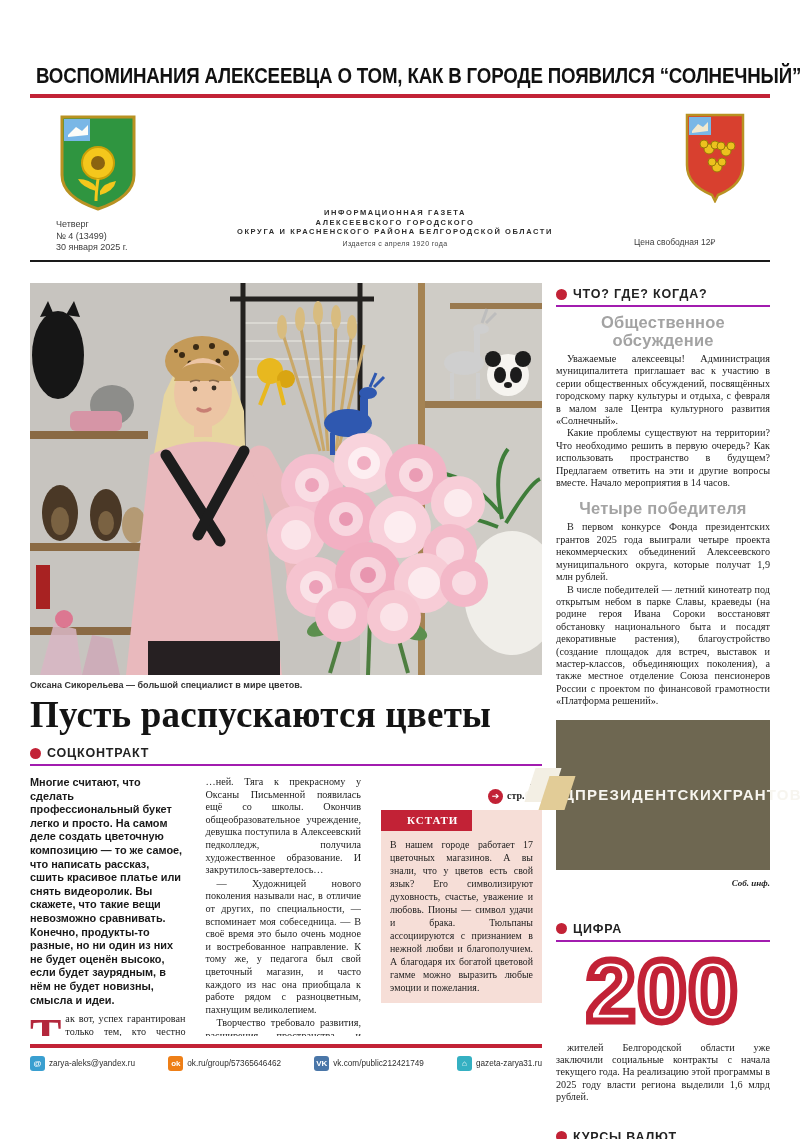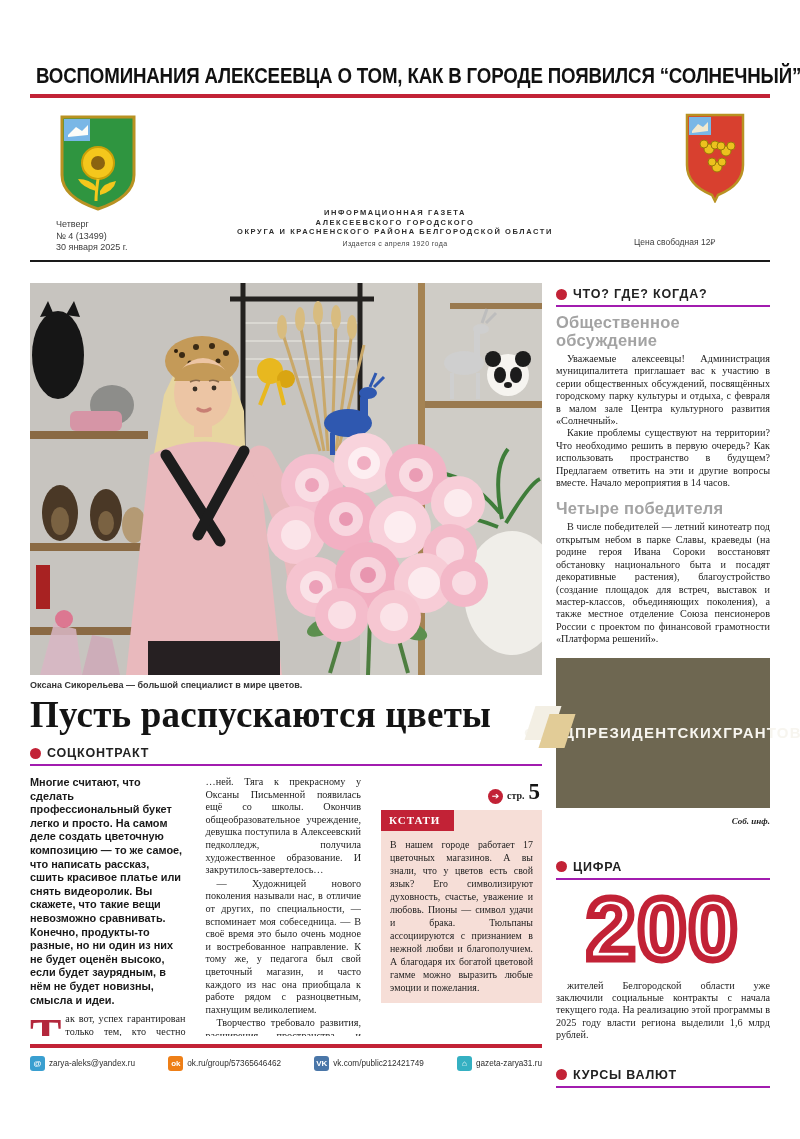--- a/index.html
+++ b/index.html
@@ -45,37 +45,37 @@
   .lede{font-family:"Liberation Sans",sans-serif;font-weight:bold;font-size:10.9px;line-height:13.6px;color:#191919;text-align:left;}
   .col p{margin:0 0 1px 0;text-indent:11px;}
   .col p.noind{text-indent:0;}
   .dropcap{float:left;font-family:"Liberation Serif",serif;font-weight:bold;font-size:47px;line-height:38px;
            color:#b3273c;margin:3px 4px 0 0;}
   .cont-row{display:flex;align-items:baseline;justify-content:flex-end;gap:4px;margin:6px 2px 6px 0;}
   .cont-label{font-size:10px;font-weight:bold;color:#222;}
   .cont-num{font-family:"Liberation Serif",serif;font-size:23px;font-weight:bold;color:#141414;line-height:20px;}
   .kstati{background:#f6ded7;width:161px;}
   .kstati-head{display:inline-block;background:#c22236;color:#fff;font-weight:bold;font-size:11px;
-               letter-spacing:1px;padding:4px 14px 4px 8px;}
+               letter-spacing:1px;padding:4px 14px 4px 26px;}
   .kstati-body{padding:7px 9px 9px 9px;font-family:"Liberation Serif",serif;font-size:9.9px;line-height:13px;text-align:justify;color:#232323;}
   .rule-red-bottom{margin-top:8px;width:512px;height:4px;background:#c22236;}
   .footerbar{margin-top:8px;display:flex;justify-content:space-between;align-items:center;}
   .fitem{display:flex;align-items:center;gap:4px;}
   .ficon{width:15px;height:15px;border-radius:3px;color:#fff;font-size:8px;font-weight:bold;
          display:flex;align-items:center;justify-content:center;flex:0 0 auto;}
   .ficon.email{background:#3a9fd0;}
   .ficon.ok{background:#ee7f17;}
   .ficon.vk{background:#4a76a8;}
   .ficon.site{background:#35b0c2;}
   .flabel{font-size:8.2px;color:#2e2e2e;}
 
   
   .sidebar{position:absolute;left:556px;top:287px;width:214px;}
   .sidebar .sec-row{margin-bottom:6px;}
-  .sub-head{font-size:16.5px;line-height:18px;color:#a3a3a3;font-weight:bold;letter-spacing:.2px;margin:6px 0 4px 0;}
+  .sub-head{font-size:16.5px;line-height:18px;color:#a3a3a3;font-weight:bold;letter-spacing:.2px;margin:6px 0 4px 0;text-align:center;}
   .sb-p{font-family:"Liberation Serif",serif;font-size:10.2px;line-height:12.4px;text-align:justify;
         color:#1c1c1c;margin:0;text-indent:11px;}
   .grant{margin-top:12px;width:214px;height:150px;background:#6e6751;display:flex;flex-direction:row;
          align-items:center;justify-content:center;}
   .grant-logo{position:relative;width:56px;height:44px;margin-bottom:10px;}
   .pgram{position:absolute;width:26px;height:34px;transform:skewX(-18deg);}
   .pgram.a{left:6px;top:0;background:#f3efe4;}
   .pgram.b{left:20px;top:8px;background:#e2cc97;}
   .grant-line{color:#f7f5ef;font-weight:bold;font-size:15px;line-height:19px;letter-spacing:1.2px;text-align:center;}
   .credit{margin-top:8px;text-align:right;font-family:"Liberation Serif",serif;font-style:italic;
@@ -377,20 +377,21 @@
     <div class="sec-row">
       <span class="dot"></span>
       <span class="sec-text">ЧТО? ГДЕ? КОГДА?</span>
     </div>
 
     <div class="sub-head">Общественное обсуждение</div>
     <p class="sb-p">Уважаемые алексеевцы! Администрация муниципалитета приглашает вас к участию в серии общественных обсуждений, посвящённых городскому парку культуры и отдыха, с февраля в малом зале Центра культурного развития «Солнечный».</p>
     <p class="sb-p">Какие проблемы существуют на территории? Что необходимо решить в первую очередь? Как использовать пространство в будущем? Предлагаем ответить на эти и другие вопросы вместе. Начало мероприятия в 14 часов.</p>
 
     <div class="sub-head" style="margin-top:10px;">Четыре победителя</div>
+    <p class="sb-p">В первом конкурсе Фонда президентских грантов 2025 года выиграли четыре проекта некоммерческих объединений Алексеевского муниципального округа, которые получат 1,9 млн рублей.</p>
     <p class="sb-p">В числе победителей — летний кинотеатр под открытым небом в парке Славы, краеведы (на родине героя Ивана Сороки восстановят обстановку национального быта и посадят декоративные растения), благоустройство (создание площадок для встреч, выставок и мастер-классов, объединяющих поколения), а также местное отделение Союза пенсионеров России с проектом по финансовой грамотности «Платформа решений».</p>
 
     <div class="grant">
       <div class="grant-logo">
         <div class="pgram a"></div>
           <div class="pgram b"></div>
       </div>
       <div class="grant-line">ФОНД</div>
       <div class="grant-line">ПРЕЗИДЕНТСКИХ</div>
       <div class="grant-line">ГРАНТОВ</div>

